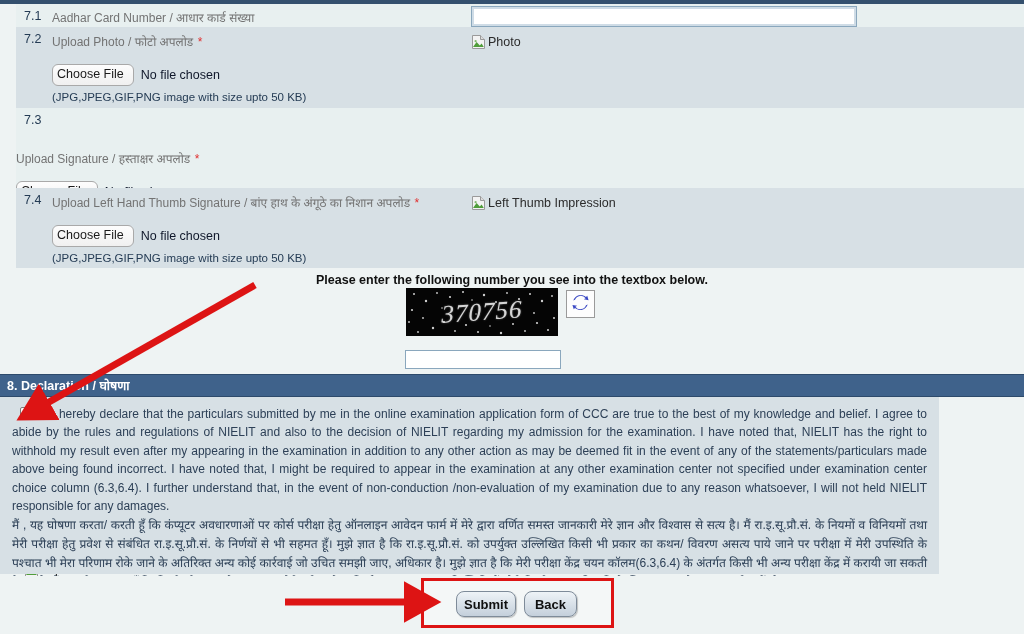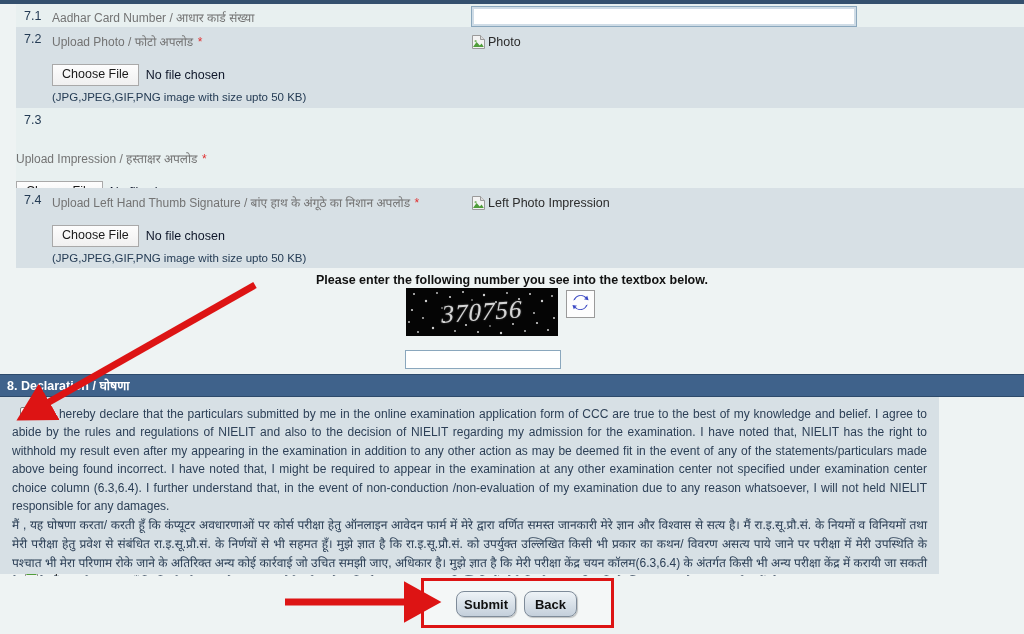--- a/index.html
+++ b/index.html
@@ -58,22 +58,22 @@
   }
   .req { color: #e03030; font-size: 12px; }
 
   .filerow { margin-top: 14px; display: flex; align-items: center; }
   .choose-file {
     display: inline-block;
     font-size: 12.5px;
     color: #1a1a1a;
     background: linear-gradient(#fdfdfd, #f0f0f0);
     border: 1px solid #a9a9a9;
-    border-radius: 0;
-    padding: 2px 9px 3px 9px;
+    border-radius: 6px;
+    padding: 2px 9px 3px 4px;
     line-height: 15px;
   }
   .nofile {
     font-size: 12.5px;
     color: #0f172a;
     margin-left: 7px;
   }
   .hint {
     margin-top: 5px;
     font-size: 11.5px;
@@ -279,21 +279,21 @@
             </svg>
           </span>
           <span class="cap">Photo</span>
         </span>
       </div>
     </div>
 
     <div class="row plain" style="height:80px;flex-direction:column;">
       <div class="col-num">7.3</div>
       <div class="col-main">
-        <span class="lbl">Upload Impression / हस्ताक्षर अपलोड</span>
+        <span class="lbl">Upload Signature / हस्ताक्षर अपलोड</span>
         <span class="req">*</span>
         <div class="filerow">
           <span class="choose-file">Choose File</span>
           <span class="nofile">No file chosen</span>
         </div>
         <div class="hint">(JPG,JPEG,GIF,PNG image with size upto 50 KB)</div>
       </div>
       <div class="col-img">
         <span class="brokenimg">
           <span class="glyph">
@@ -323,21 +323,21 @@
       <div class="col-img">
         <span class="brokenimg">
           <span class="glyph">
             <svg width="16" height="16" viewBox="0 0 16 16">
               <path d="M1.5 1.5 h8 l4 4 v9 h-12 z" fill="#f3f3f3" stroke="#9a9a9a" stroke-width="1"></path>
               <path d="M9.5 1.5 v4 h4" fill="#dcdcdc" stroke="#9a9a9a" stroke-width="1"></path>
               <path d="M2 13 l3.6 -5 3.2 3.6 1.8 -2 2.2 3.4 z" fill="#4f9d3a"></path>
               <circle cx="4.6" cy="7.2" r="1.1" fill="#7fb86a"></circle>
             </svg>
           </span>
-          <span class="cap">Left Photo Impression</span>
+          <span class="cap">Left Thumb Impression</span>
         </span>
       </div>
     </div>
   </div>
 
   <div class="captcha-wrap">
     <div class="captcha-title">Please enter the following number you see into the textbox below.</div>
   </div>
 
   <div class="captcha-img">

